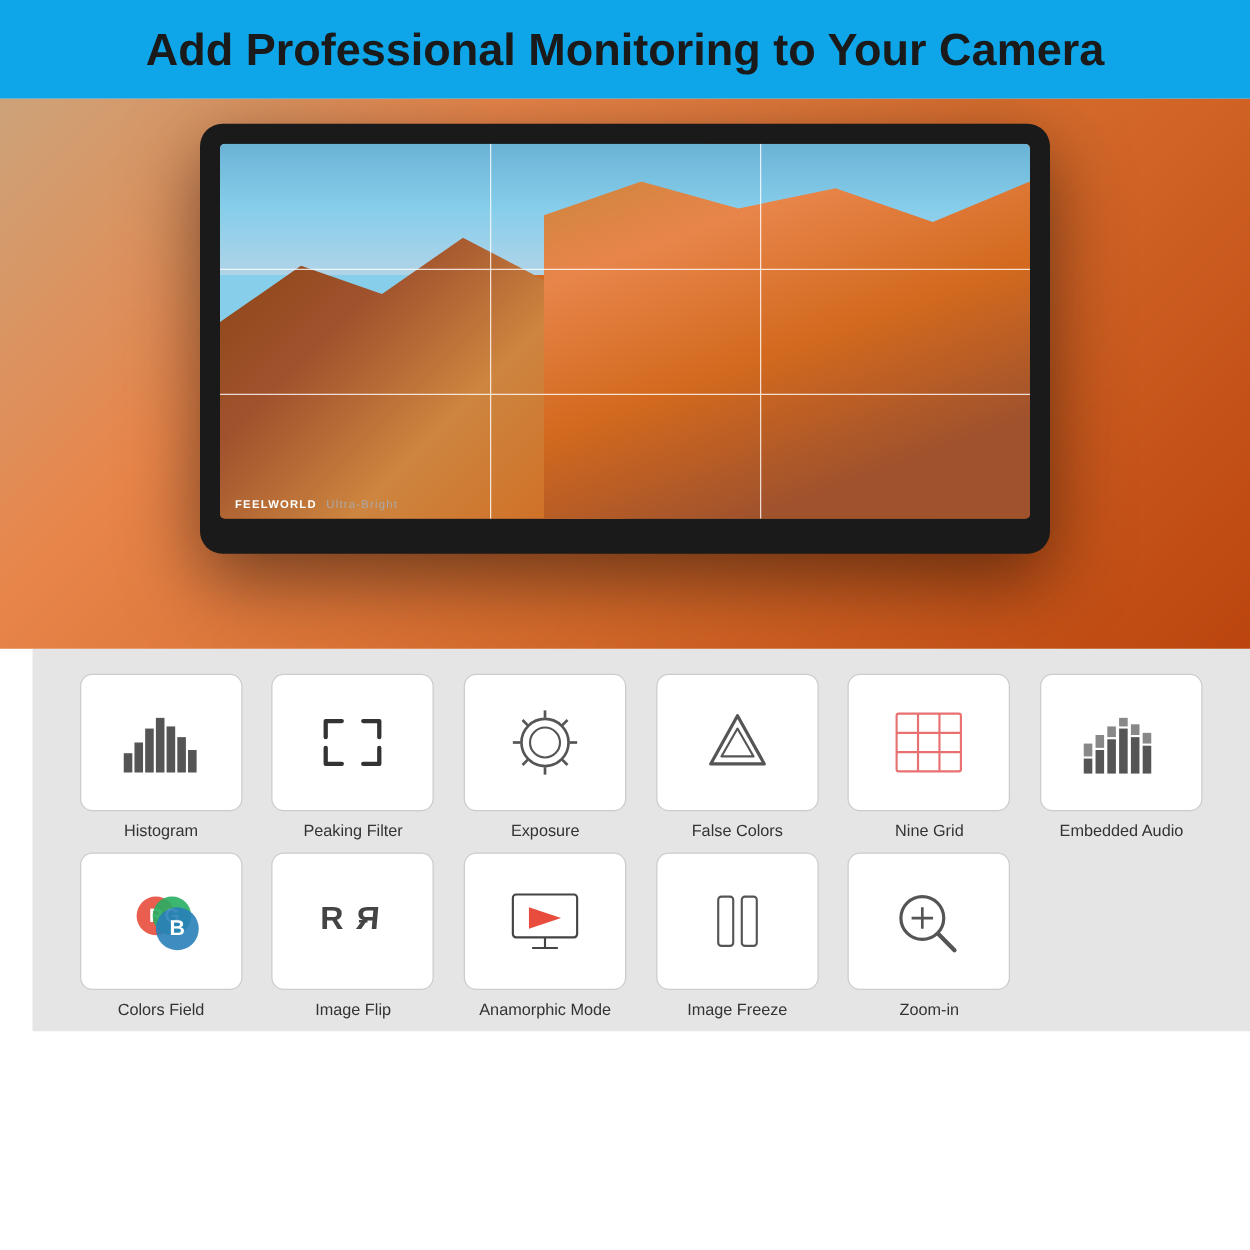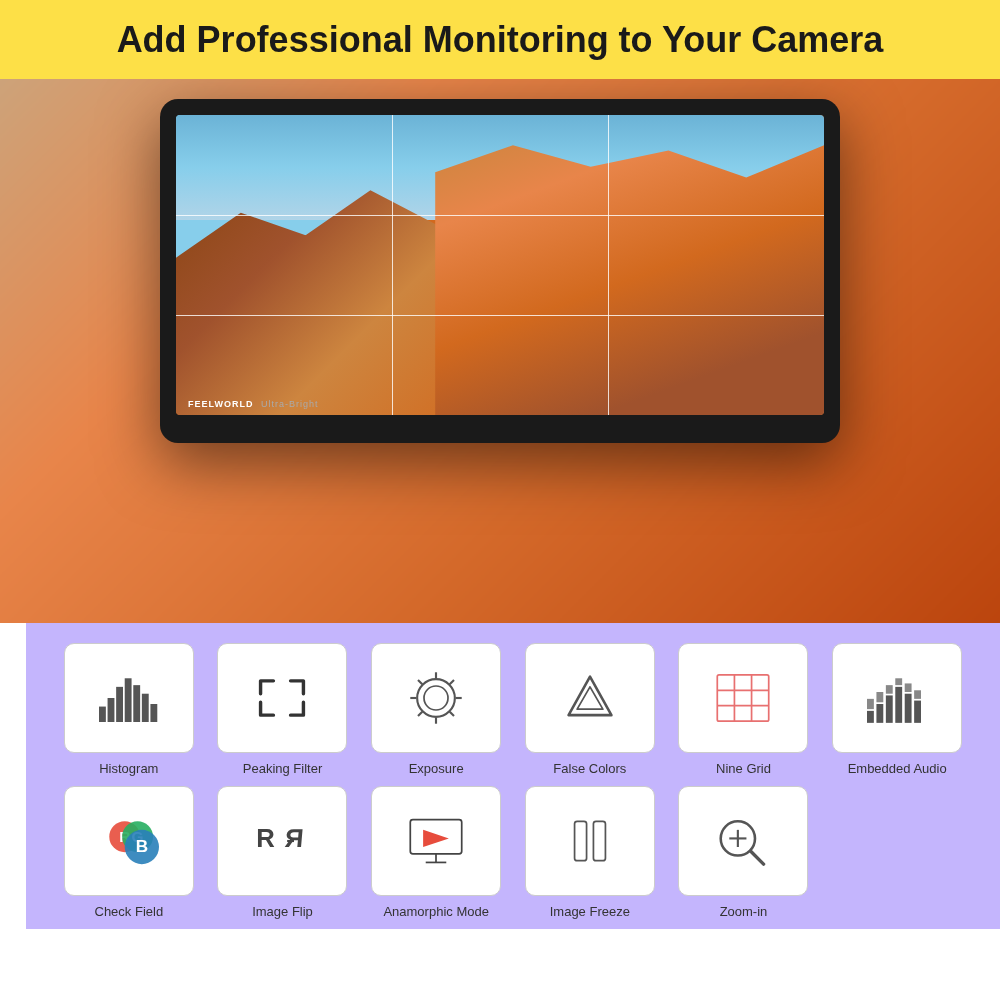--- a/index.html
+++ b/index.html
@@ -8,40 +8,40 @@
       height: 1000px;
       overflow: hidden;
       background: #fff;
       font-family: Arial, sans-serif;
     }
 
     
     .header {
       text-align: center;
       padding: 18px 40px 10px;
-      background: #fde047;
+      background: #0ea5e9;
     }
     .header h1 {
       font-size: 36px;
       font-weight: 700;
       color: #1a1a1a;
       line-height: 1.2;
       margin-bottom: 8px;
     }
     .header p {
       font-size: 17px;
       color: #444;
       line-height: 1.5;
     }
 
     
     .monitor-section {
       position: relative;
       width: 100%;
-      height: 544px;
+      height: 440px;
       overflow: hidden;
     }
 
     
     .monitor-bg {
       position: absolute;
       top: 0; left: 0; right: 0; bottom: 0;
       background: linear-gradient(135deg, #c8a882 0%, #e8854a 30%, #d4692a 60%, #b8400a 100%);
       filter: blur(8px);
       transform: scale(1.1);
@@ -154,21 +154,21 @@
       font-weight: bold;
       letter-spacing: 1px;
     }
     .monitor-label span {
       color: #fff;
       font-size: 9px;
     }
 
     
     .features-section {
-      background: #c4b5fd;
+      background: #e5e5e5;
       padding: 20px 30px 10px;
       margin-left: 26px;
     }
 
     .features-grid {
       display: grid;
       grid-template-columns: repeat(6, 1fr);
       gap: 10px 8px;
     }
 
@@ -333,21 +333,21 @@
           <circle cx="35" cy="30" r="18" fill="#e74c3c" opacity="0.9"></circle>
           <text x="35" y="36" text-anchor="middle" font-size="18" font-weight="bold" fill="white">R</text>
 
           <circle cx="50" cy="30" r="18" fill="#27ae60" opacity="0.9"></circle>
           <text x="50" y="36" text-anchor="middle" font-size="18" font-weight="bold" fill="white">G</text>
 
           <circle cx="55" cy="42" r="20" fill="#2980b9" opacity="0.9"></circle>
           <text x="55" y="48" text-anchor="middle" font-size="20" font-weight="bold" fill="white">B</text>
         </svg>
       </div>
-      <span class="feature-label">Check Field</span>
+      <span class="feature-label">Colors Field</span>
     </div>
 
     <div class="feature-item">
       <div class="feature-icon-box">
         <svg viewBox="0 0 80 70" width="80" height="60">
 
           <text x="10" y="42" font-size="30" font-weight="bold" fill="#444">R</text>
 
           <line x1="46" y1="35" x2="54" y2="35" stroke="#444" stroke-width="2.5"></line>
 

